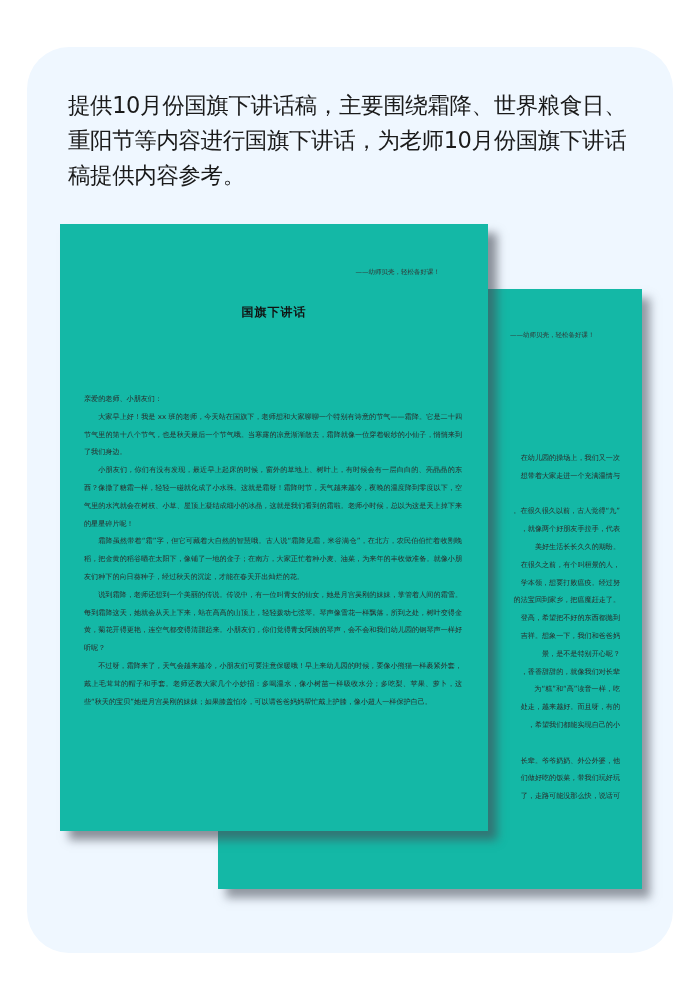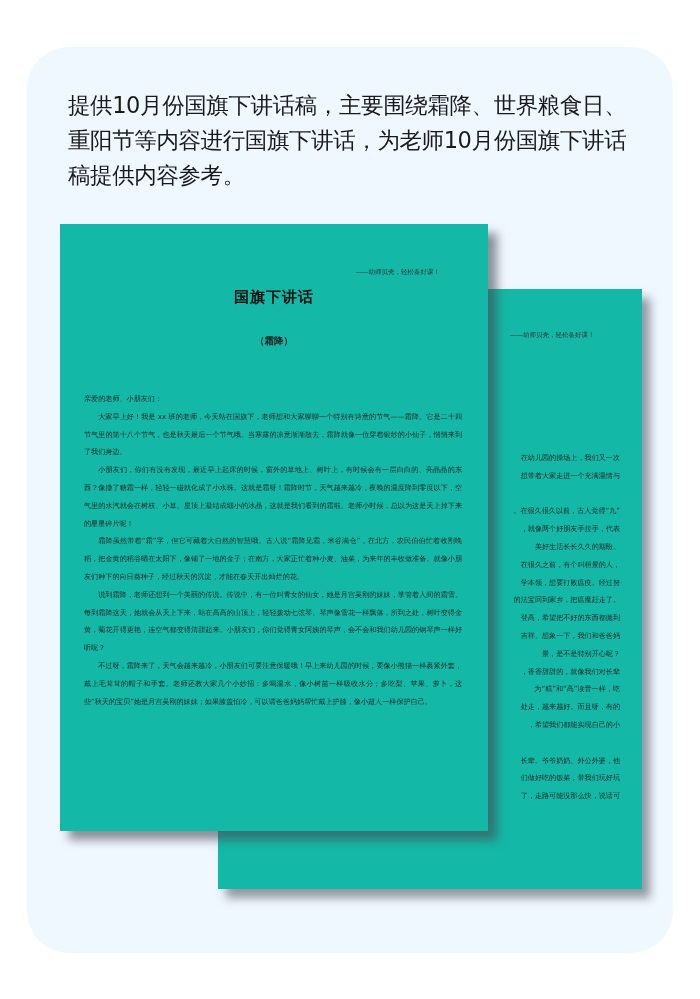--- a/index.html
+++ b/index.html
@@ -28,22 +28,22 @@
     left: 60px; top: 224px; width: 428px; height: 607px;
     box-shadow: 9px 9px 9px rgba(70,75,85,0.6);
     z-index: 2;
   }
   .slogan {
     position: absolute; font-size: 6.5px; color: #333; white-space: nowrap;
   }
   .page-front .slogan { right: 48px; top: 44px; }
   .page-back .slogan { left: 292px; top: 42px; }
   .doc-title {
-    position: absolute; left: 0; right: 0; top: 64px; text-align: center;
-    font-size: 15px; font-weight: bold; color: #111; letter-spacing: 1px;
+    position: absolute; left: 0; right: 0; top: 80px; text-align: center;
+    font-size: 12px; font-weight: bold; color: #111; letter-spacing: 1px;
   }
   .doc-subtitle {
     position: absolute; left: 0; right: 0; top: 111px; text-align: center;
     font-size: 9.5px; font-weight: bold; color: #222;
   }
   .doc-body {
     position: absolute; left: 24px; top: 147px; width: 378px;
     font-size: 7.1px; line-height: 17.8px; color: #2a2a2a; margin-top: 19px;
   }
   .doc-body p { margin: 0; text-align: justify; }
@@ -84,21 +84,20 @@
       <div class="back-line">长辈。爷爷奶奶、外公外婆，他</div>
       <div class="back-line">们做好吃的饭菜，带我们玩好玩</div>
       <div class="back-line">了，走路可能没那么快，说话可</div>
       <div class="back-line"></div>
     </div>
 </div>
 
 <div class="page page-front">
   <div class="slogan">——幼师贝壳，轻松备好课！</div>
   <div class="doc-title">国旗下讲话</div>
-  <div class="doc-subtitle">（霜降）</div>
   <div class="doc-body">
     <p>亲爱的老师、小朋友们：</p>
     <p class="indent">大家早上好！我是 xx 班的老师，今天站在国旗下，老师想和大家聊聊一个特别有诗意的节气——霜降。它是二十四节气里的第十八个节气，也是秋天最后一个节气哦。当寒露的凉意渐渐散去，霜降就像一位穿着银纱的小仙子，悄悄来到了我们身边。</p>
     <p class="indent">小朋友们，你们有没有发现，最近早上起床的时候，窗外的草地上、树叶上，有时候会有一层白白的、亮晶晶的东西？像撒了糖霜一样，轻轻一碰就化成了小水珠。这就是霜呀！霜降时节，天气越来越冷，夜晚的温度降到零度以下，空气里的水汽就会在树枝、小草、屋顶上凝结成细小的冰晶，这就是我们看到的霜啦。老师小时候，总以为这是天上掉下来的星星碎片呢！</p>
     <p class="indent">霜降虽然带着“霜”字，但它可藏着大自然的智慧哦。古人说“霜降见霜，米谷满仓”，在北方，农民伯伯忙着收割晚稻，把金黄的稻谷晒在太阳下，像铺了一地的金子；在南方，大家正忙着种小麦、油菜，为来年的丰收做准备。就像小朋友们种下的向日葵种子，经过秋天的沉淀，才能在春天开出灿烂的花。</p>
     <p class="indent">说到霜降，老师还想到一个美丽的传说。传说中，有一位叫青女的仙女，她是月宫吴刚的妹妹，掌管着人间的霜雪。每到霜降这天，她就会从天上下来，站在高高的山顶上，轻轻拨动七弦琴。琴声像雪花一样飘落，所到之处，树叶变得金黄，菊花开得更艳，连空气都变得清甜起来。小朋友们，你们觉得青女阿姨的琴声，会不会和我们幼儿园的钢琴声一样好听呢？</p>
     <p class="indent">不过呀，霜降来了，天气会越来越冷，小朋友们可要注意保暖哦！早上来幼儿园的时候，要像小熊猫一样裹紧外套，戴上毛茸茸的帽子和手套。老师还教大家几个小妙招：多喝温水，像小树苗一样吸收水分；多吃梨、苹果、萝卜，这些“秋天的宝贝”她是月宫吴刚的妹妹；如果膝盖怕冷，可以请爸爸妈妈帮忙戴上护膝，像小超人一样保护自己。</p>
   </div>
 </div>
 

